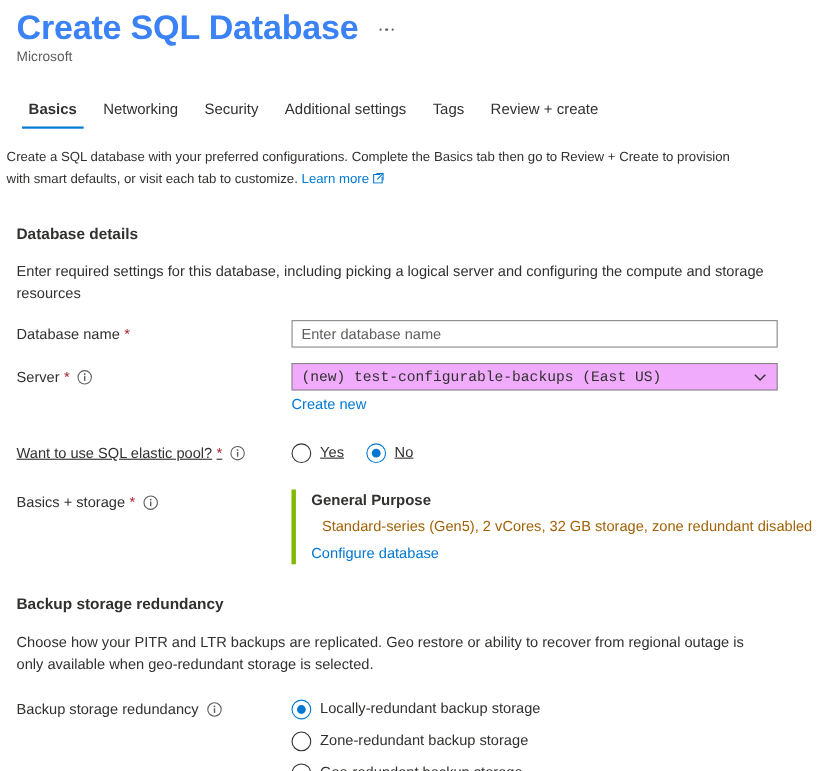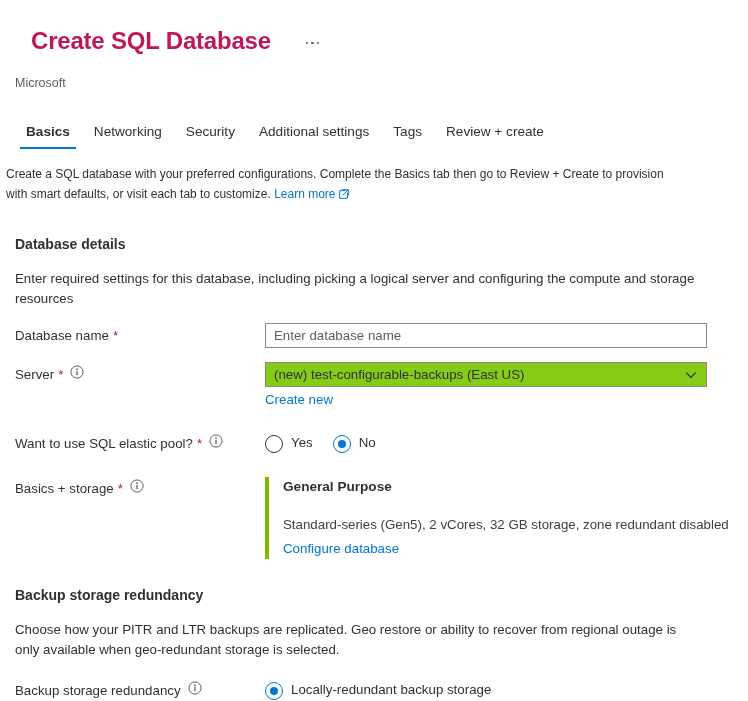--- a/index.html
+++ b/index.html
@@ -19,26 +19,26 @@
 
   .page { padding: 0 0 0 0; }
 
   
   .header { padding: 10px 0 0 15px; }
   .title-row {
     display: flex;
     align-items: center;
   }
   .page-title {
-    font-size: 24px;
+    font-size: 31px;
     font-weight: 600;
-    color: #be185d;
+    color: #3b82f6;
     letter-spacing: -0.2px;
     line-height: 30px;
-    margin: 16px;
+    margin: 0;
   }
   .ellipsis-btn {
     margin-left: 17px;
     margin-top: 4px;
     display: flex;
     align-items: center;
     gap: 3px;
     cursor: pointer;
     padding: 3px 2px;
   }
@@ -124,21 +124,21 @@
     padding-top: 14px;
   }
   .form-label {
     width: 250px;
     flex: 0 0 250px;
     font-size: 13.3px;
     line-height: 20px;
     color: #323130;
     padding-top: 3px;
     display: flex;
-    align-items: flex-start;
+    align-items: center;
     gap: 4px;
   }
   .req { color: #a4262c; font-size: 13.3px; }
   .info-icon {
     display: inline-flex;
     align-items: center;
     justify-content: center;
     margin-left: 3px;
     cursor: pointer;
   }
@@ -159,30 +159,31 @@
 
   .select-wrap {
     position: relative;
     width: 442px;
     height: 25px;
   }
   .select-box {
     width: 442px;
     height: 25px;
     border: 1px solid #8a8886;
-    background: #84cc16;
+    background: #f0abfc;
     font-size: 13.3px;
     color: #323130;
     padding: 0 28px 0 8px;
     display: flex;
     align-items: center;
     cursor: pointer;
     line-height: 23px;
     white-space: nowrap;
     overflow: hidden;
+    font-family: Liberation Mono, monospace;
   }
   .chevron {
     position: absolute;
     right: 9px;
     top: 6px;
     pointer-events: none;
   }
   .sub-link {
     margin-top: 4px;
     font-size: 13.3px;
@@ -235,24 +236,25 @@
     margin-top: 1px;
   }
   .compute-tier {
     font-size: 13.6px;
     font-weight: 700;
     color: #323130;
     line-height: 20px;
   }
   .compute-detail {
     font-size: 13.3px;
-    color: #404040;
+    color: #a16207;
     line-height: 21px;
-    margin-top: 17px;
+    margin-top: 3px;
     white-space: nowrap;
+    text-align: center;
   }
   .compute-link { margin-top: 3px; font-size: 13.3px; line-height: 21px; }
 </style>
 </head>
 <body>
 
 <div class="page">
 
   <div class="header">
     <div class="title-row">
@@ -314,21 +316,21 @@
         <span class="chevron"><svg width="14" height="14" viewBox="0 0 14 14">
               <path d="M2.2 4.6 L7 9.4 L11.8 4.6" fill="none" stroke="#323130" stroke-width="1.3"></path>
             </svg></span>
       </div>
       <div class="sub-link">
         <a class="link">Create new</a>
       </div>
     </div>
   </div>
 
-  <div class="form-row" style="padding-top:22px;">
+  <div class="form-row" style="padding-top:22px;text-decoration:underline;">
     <div class="form-label">
       <span>Want to use SQL elastic pool?</span>
       <span class="req">*</span>
       <span class="info-icon">
           <svg width="14" height="14" viewBox="0 0 14 14">
             <circle cx="7" cy="7" r="6.1" fill="none" stroke="#605e5c" stroke-width="1"></circle>
             <circle cx="7" cy="4.2" r="0.85" fill="#605e5c"></circle>
             <rect x="6.35" y="5.9" width="1.3" height="4.3" fill="#605e5c"></rect>
           </svg>
         </span>

